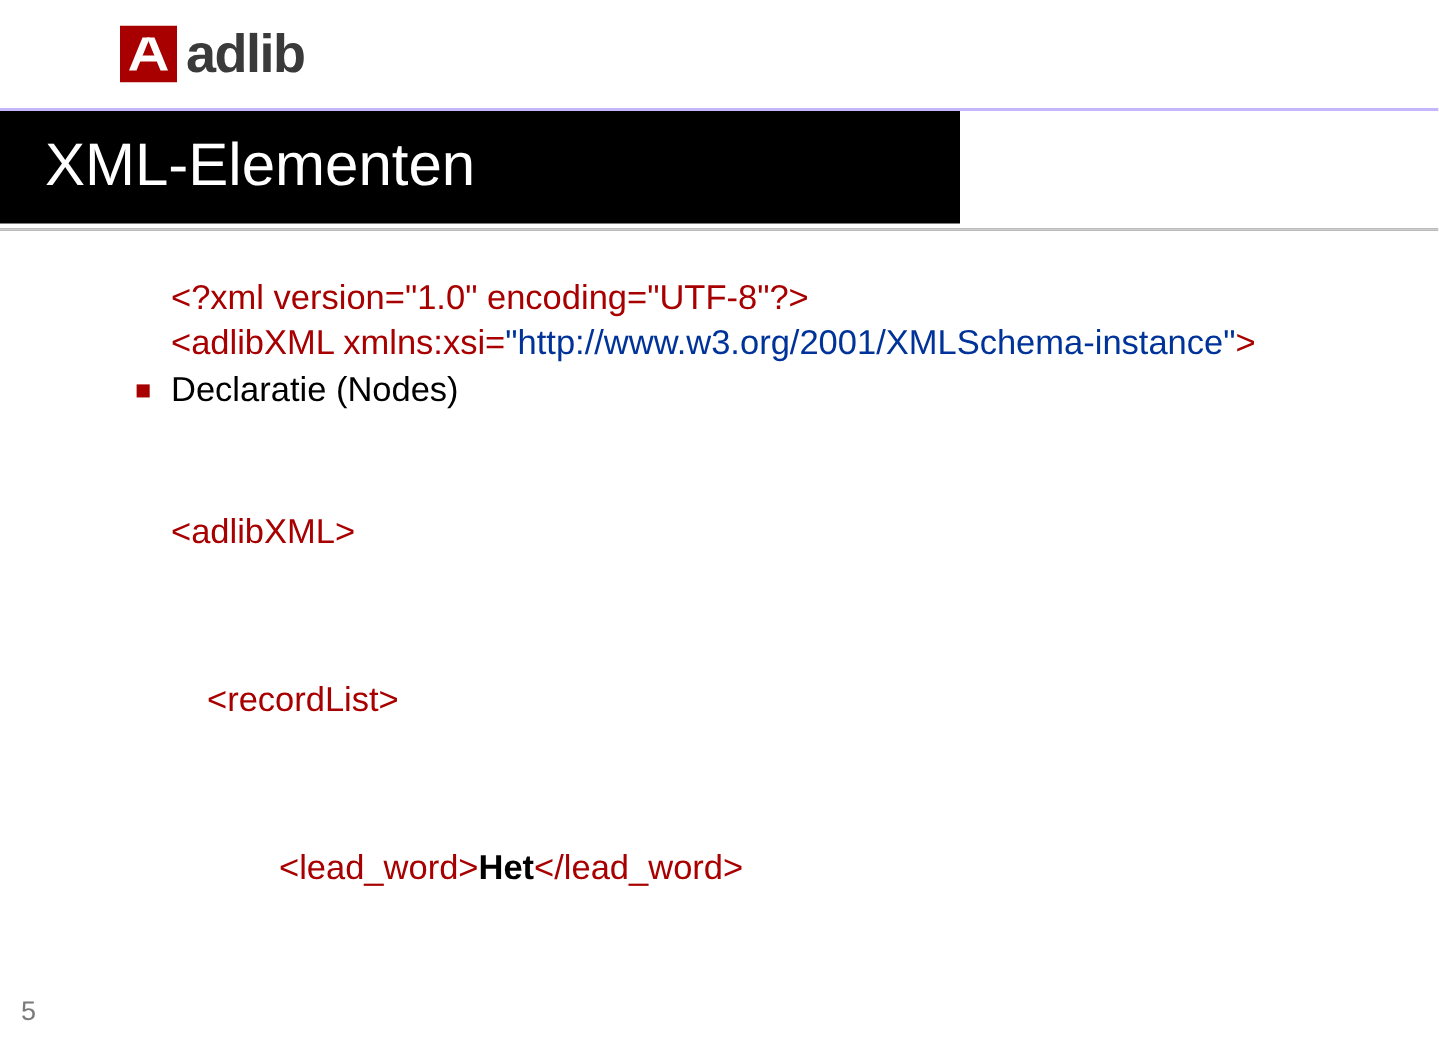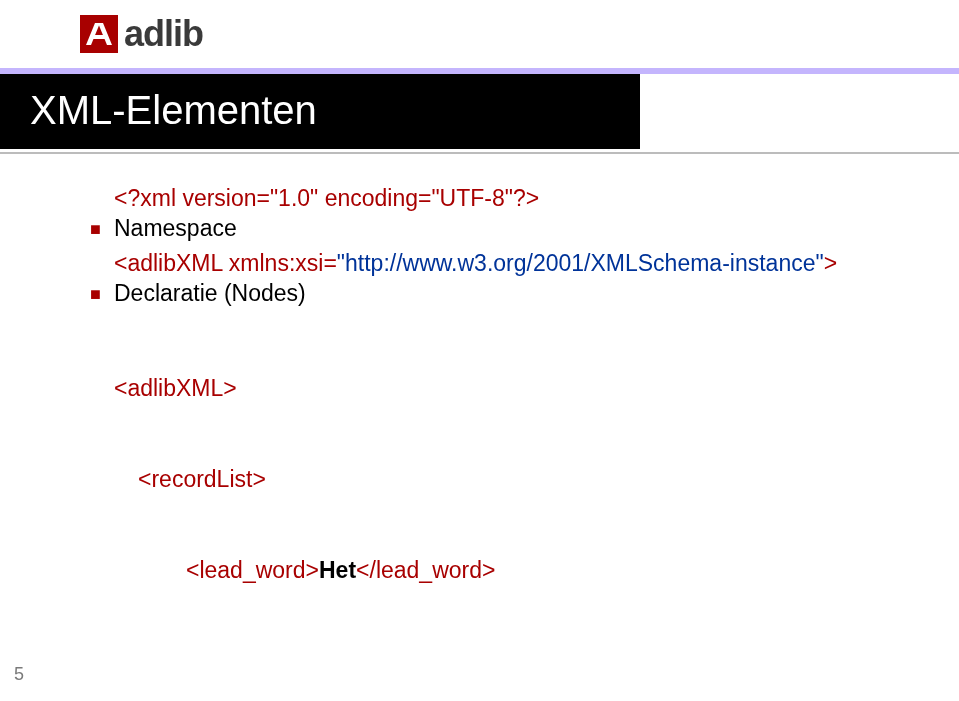--- a/index.html
+++ b/index.html
@@ -9,21 +9,21 @@
     background: #ffffff;
     font-family: "Segoe UI", Tahoma, Arial, sans-serif;
     position: relative;
     overflow: hidden;
   }
   .logo-bar {
     height: 74px;
     display: flex;
     align-items: center;
     padding-left: 80px;
-    border-bottom: 6px solid #c4b5fd;
+    border-bottom: 2px solid #c4b5fd;
   }
   .logo {
     display: flex;
     align-items: center;
     gap: 2px;
   }
   .logo-mark {
     width: 38px;
     height: 38px;
     position: relative;
@@ -74,20 +74,21 @@
   .red { color: #a80000; }
   .blue { color: #003399; }
   .bold { font-weight: 700; }
   .code-block {
     margin-left: 24px;
     white-space: pre;
     font-family: "Segoe UI", Tahoma, Arial, sans-serif;
   }
   .nested {
     margin-left: 24px;
+    margin-top: 21px;
   }
   .slide-num {
     position: absolute;
     left: 14px;
     bottom: 16px;
     font-size: 18px;
     color: #7a7a7a;
   }
 </style>
 </head>
@@ -107,23 +108,20 @@
   </div>
 </div>
 
 <div class="title-bar">XML-Elementen</div>
 <div class="title-underline"></div>
 
 <div class="content">
 
   <div class="code-block"><span class="red">&lt;?xml version="1.0" encoding="UTF-8"?&gt;</span></div>
 
-  <div class="bullet-item">
-    <span class="bullet">■</span><span class="black">Namespace</span>
-  </div>
   <div class="code-block"><span class="red">&lt;adlibXML xmlns:xsi=</span><span class="blue">"http://www.w3.org/2001/XMLSchema-instance"</span><span class="red">&gt;</span></div>
 
   <div class="bullet-item">
     <span class="bullet">■</span><span class="black">Declaratie (Nodes)</span>
   </div>
 
   <div class="code-block">
     <div><span class="red">&lt;adlibXML&gt;</span></div>
     <div class="nested"><span class="red">&lt;recordList&gt;</span></div>
     <div class="nested"><div class="nested"><div class="nested"><span class="red">&lt;lead_word&gt;</span><span class="black bold">Het</span><span class="red">&lt;/lead_word&gt;</span></div></div></div>

